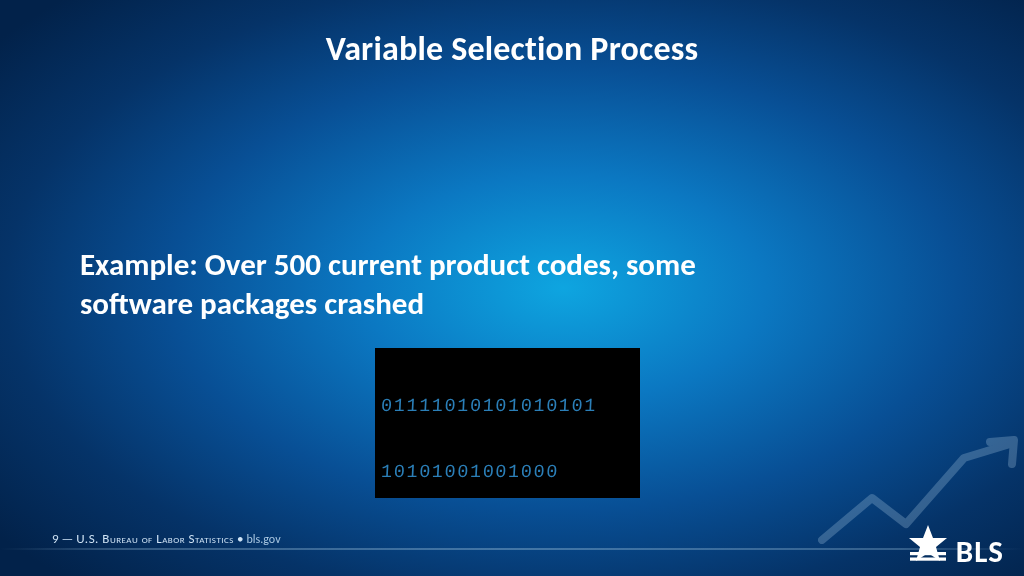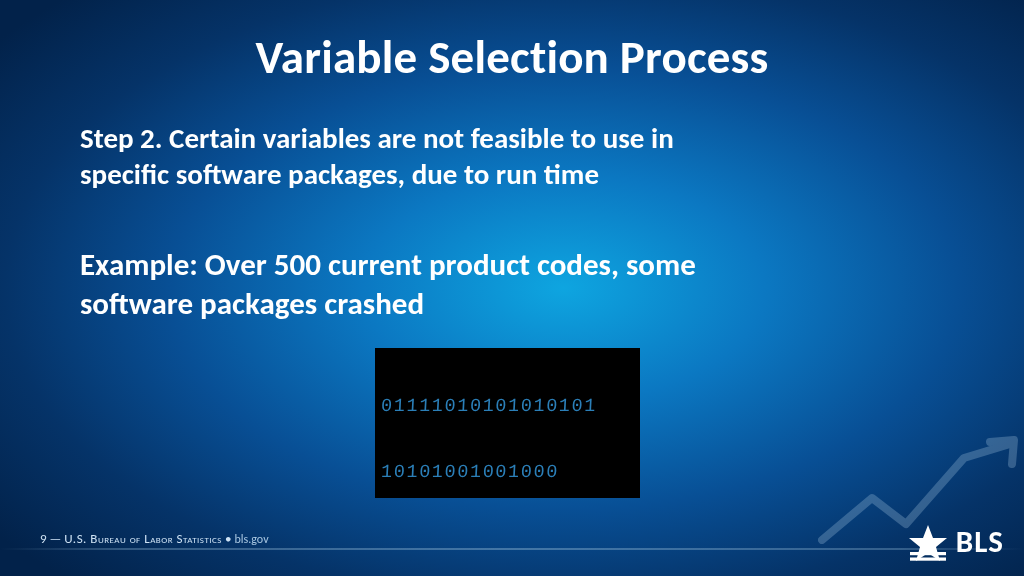--- a/index.html
+++ b/index.html
@@ -2,50 +2,49 @@
 <html><head>
 <meta charset="utf-8">
 <style>
   * { margin: 0; padding: 0; box-sizing: border-box; }
   html, body { width: 1024px; height: 576px; overflow: hidden; font-family: Calibri, "Segoe UI", Arial, sans-serif; }
   .slide {
     width: 1024px; height: 576px;
     background: radial-gradient(ellipse 70% 70% at 55% 50%, #0ea5e0 0%, #0b78c2 28%, #084f95 55%, #053368 78%, #02224a 100%);
     position: relative; color: #fff;
   }
-  .title { position: absolute; top: 28px; left: 0; width: 100%; text-align: center; font-weight: 700; font-size: 47px; letter-spacing: 0.2px; }
+  .title { position: absolute; top: 28px; left: 0; width: 100%; text-align: center; font-weight: 700; font-size: 34px; letter-spacing: 0.2px; }
   .step { position: absolute; top: 120px; left: 80px; width: 640px; font-weight: 700; font-size: 29px; line-height: 1.25; }
   .example { position: absolute; top: 245px; left: 80px; width: 640px; font-weight: 700; font-size: 31px; line-height: 1.25; }
   .errimg {
     position: absolute; left: 375px; top: 348px; width: 265px; height: 150px;
     background: #000; overflow: hidden; color: #2b7fb8;
     font-family: "Courier New", monospace; font-size: 18.5px; line-height: 22px; letter-spacing: 1.6px;
     padding: 4px 6px; white-space: pre;
   }
   .errimg .line { display: block; transform: skewX(-3deg); }
-  .footer { position: absolute; bottom: 30px; left: 40px; font-size: 13px; color: #cfe3f5; }
+  .footer { position: absolute; bottom: 30px; left: 52px; font-size: 13px; color: #cfe3f5; }
   .footer .pg::after { content: " — "; }
   .footer .org { font-variant: small-caps; letter-spacing: 0.5px; }
   .footer .site { color: #a8c6e0; font-size: 12px; }
   .deco-arrow { position: absolute; right: 0; bottom: 28px; width: 210px; height: 120px; opacity: 0.26; }
   .deco-arrow svg { width: 100%; height: 100%; }
   .deco-arrow path { stroke: #bcd9ee; stroke-width: 8; fill: none; stroke-linecap: round; stroke-linejoin: round; }
-  .logo { position: absolute; right: 20px; bottom: 6px; display: flex; align-items: flex-start; gap: 6px; }
+  .logo { position: absolute; right: 20px; bottom: 6px; display: flex; align-items: flex-end; gap: 6px; }
   .logo svg { width: 44px; height: 44px; }
   .logo-text { font-weight: 700; font-size: 31px; letter-spacing: 1px; color: #fff; }
   .baseline { position: absolute; bottom: 26px; left: 0; width: 100%; height: 2px; background: linear-gradient(90deg, rgba(140,180,210,0.0) 0%, rgba(140,180,210,0.35) 12%, rgba(140,180,210,0.45) 50%, rgba(140,180,210,0.35) 88%, rgba(140,180,210,0.0) 100%); }
 </style>
 </head>
 <body>
 
 <div class="slide">
 
   <h1 class="title">Variable Selection Process</h1>
 
-  <p class="step">Step 2. Certain variables are not feasible to use in specific software packages, due to run time</p>
 
   <p class="example">Example: Over 500 current product codes, some software packages crashed</p>
 
   <div class="errimg">
     <span class="line">01111010101010101</span>
     <span class="line">10101001001000</span>
     
     
     
     

